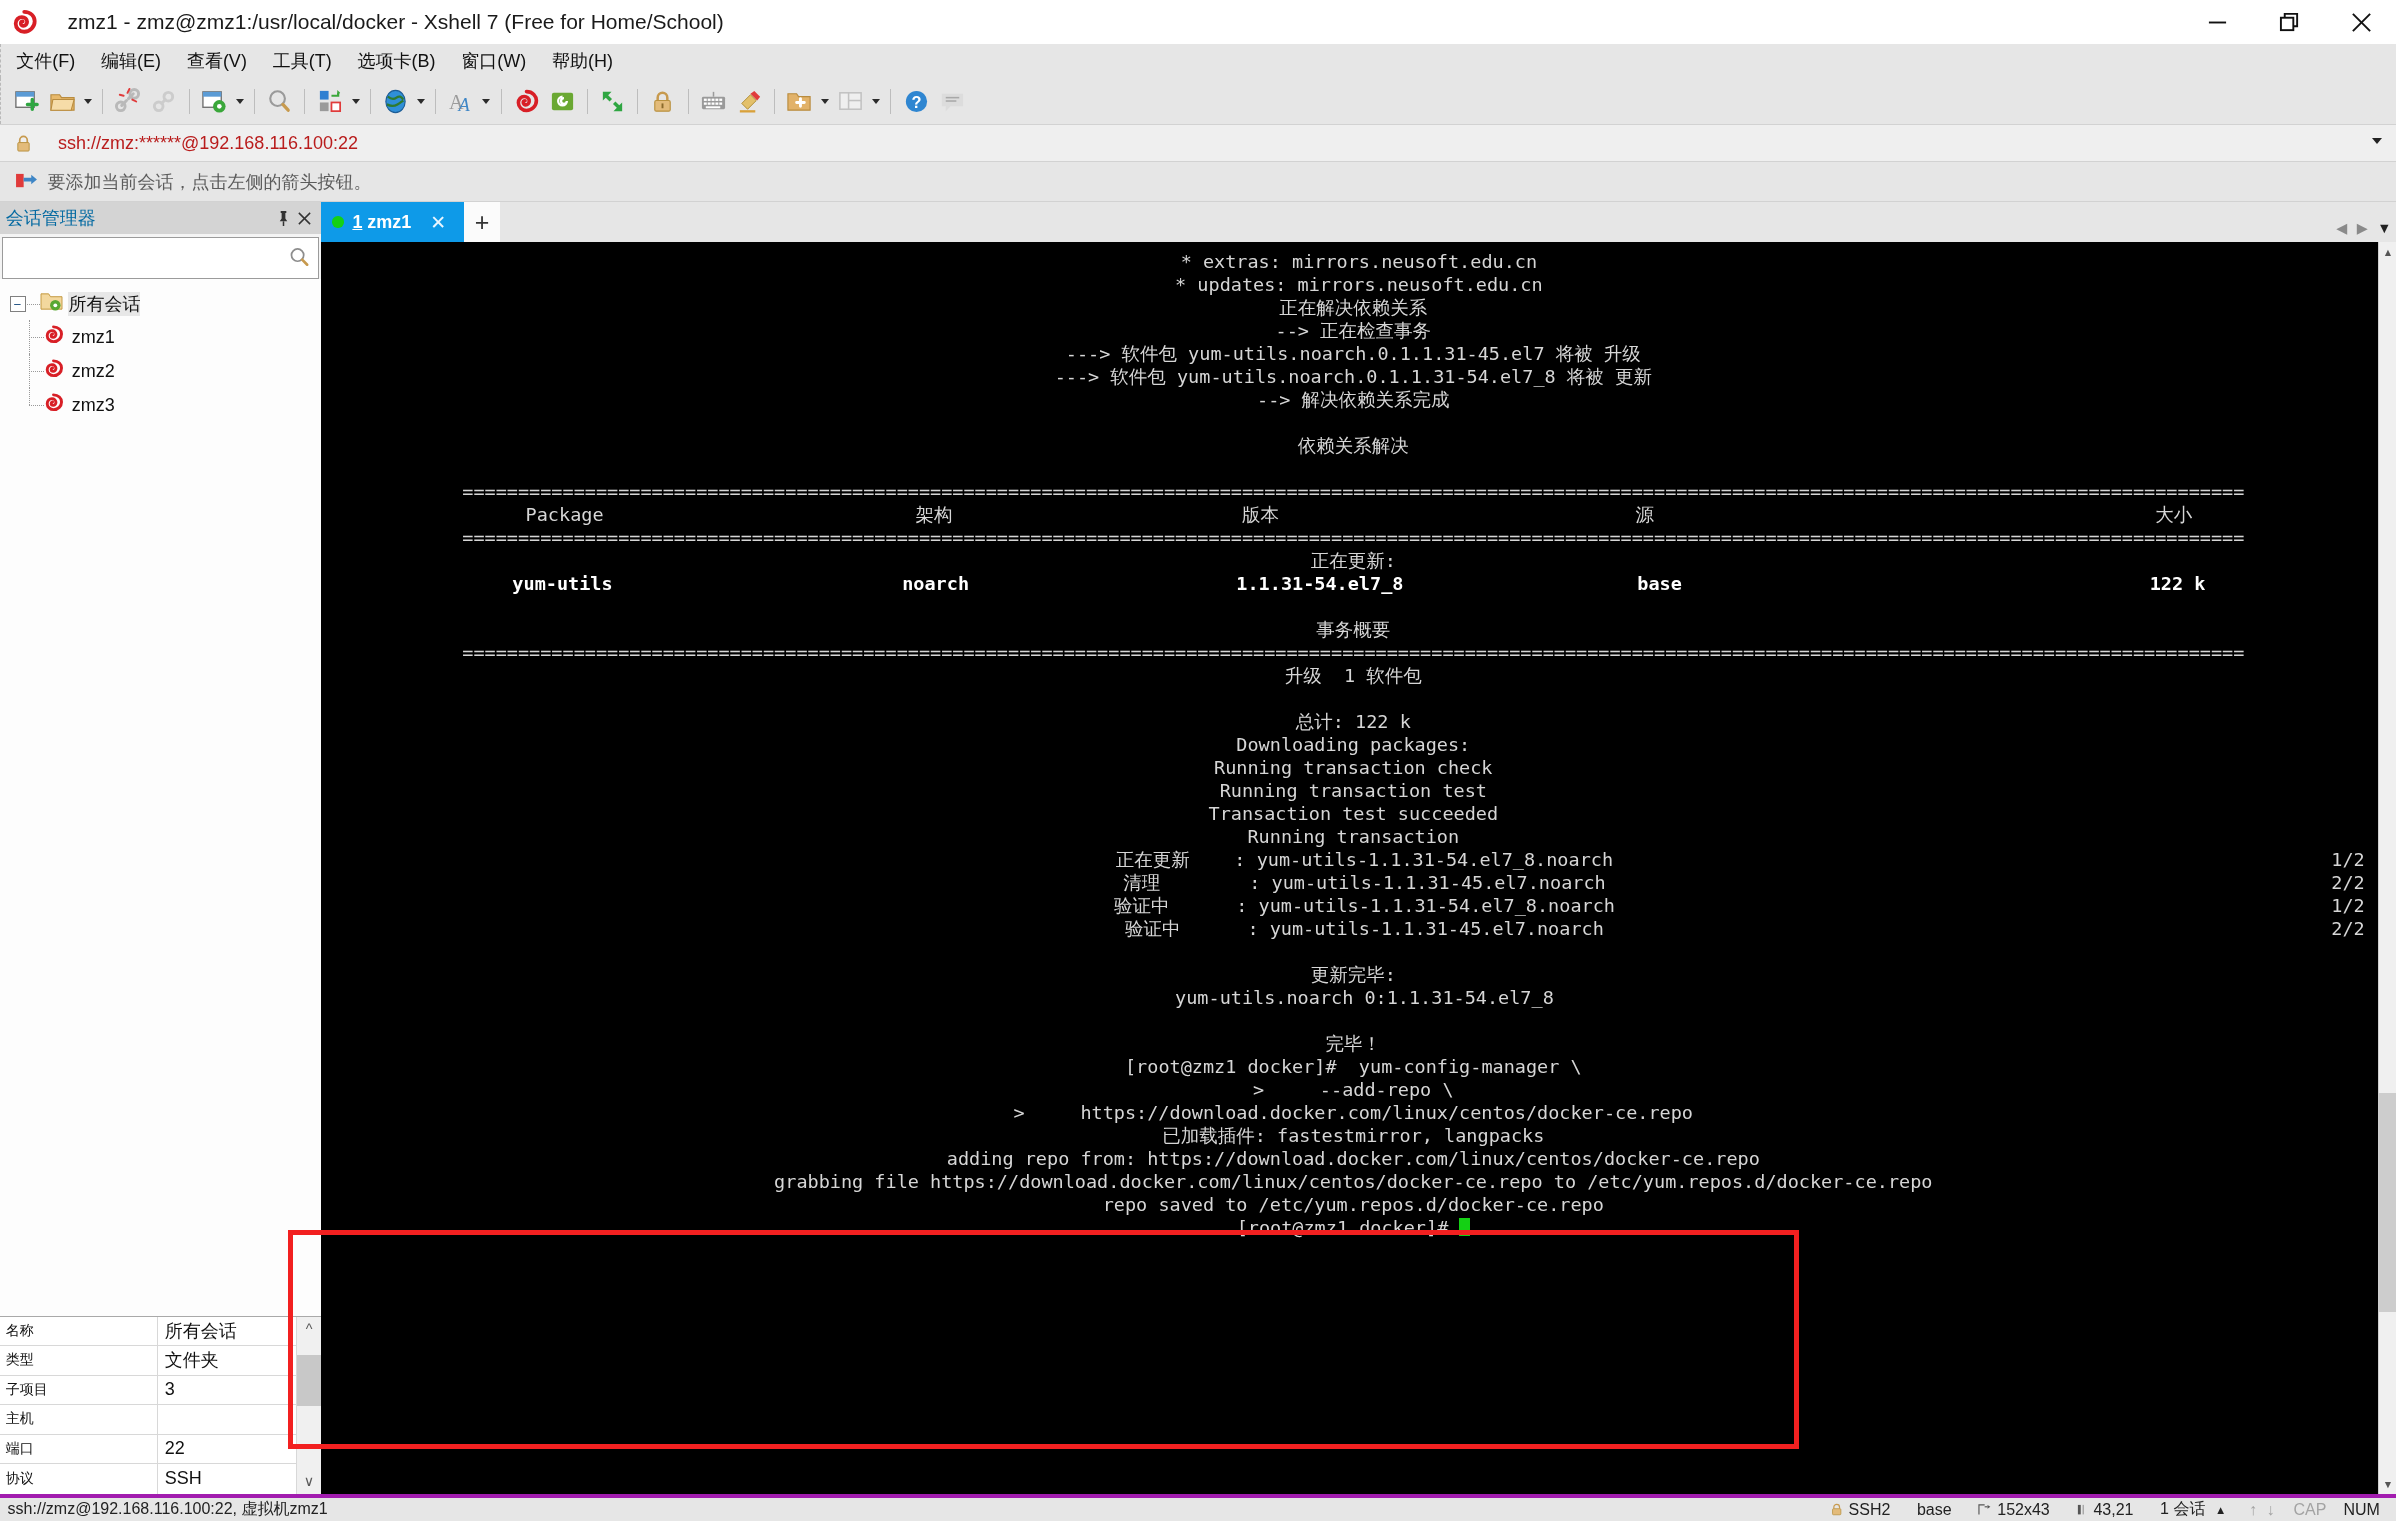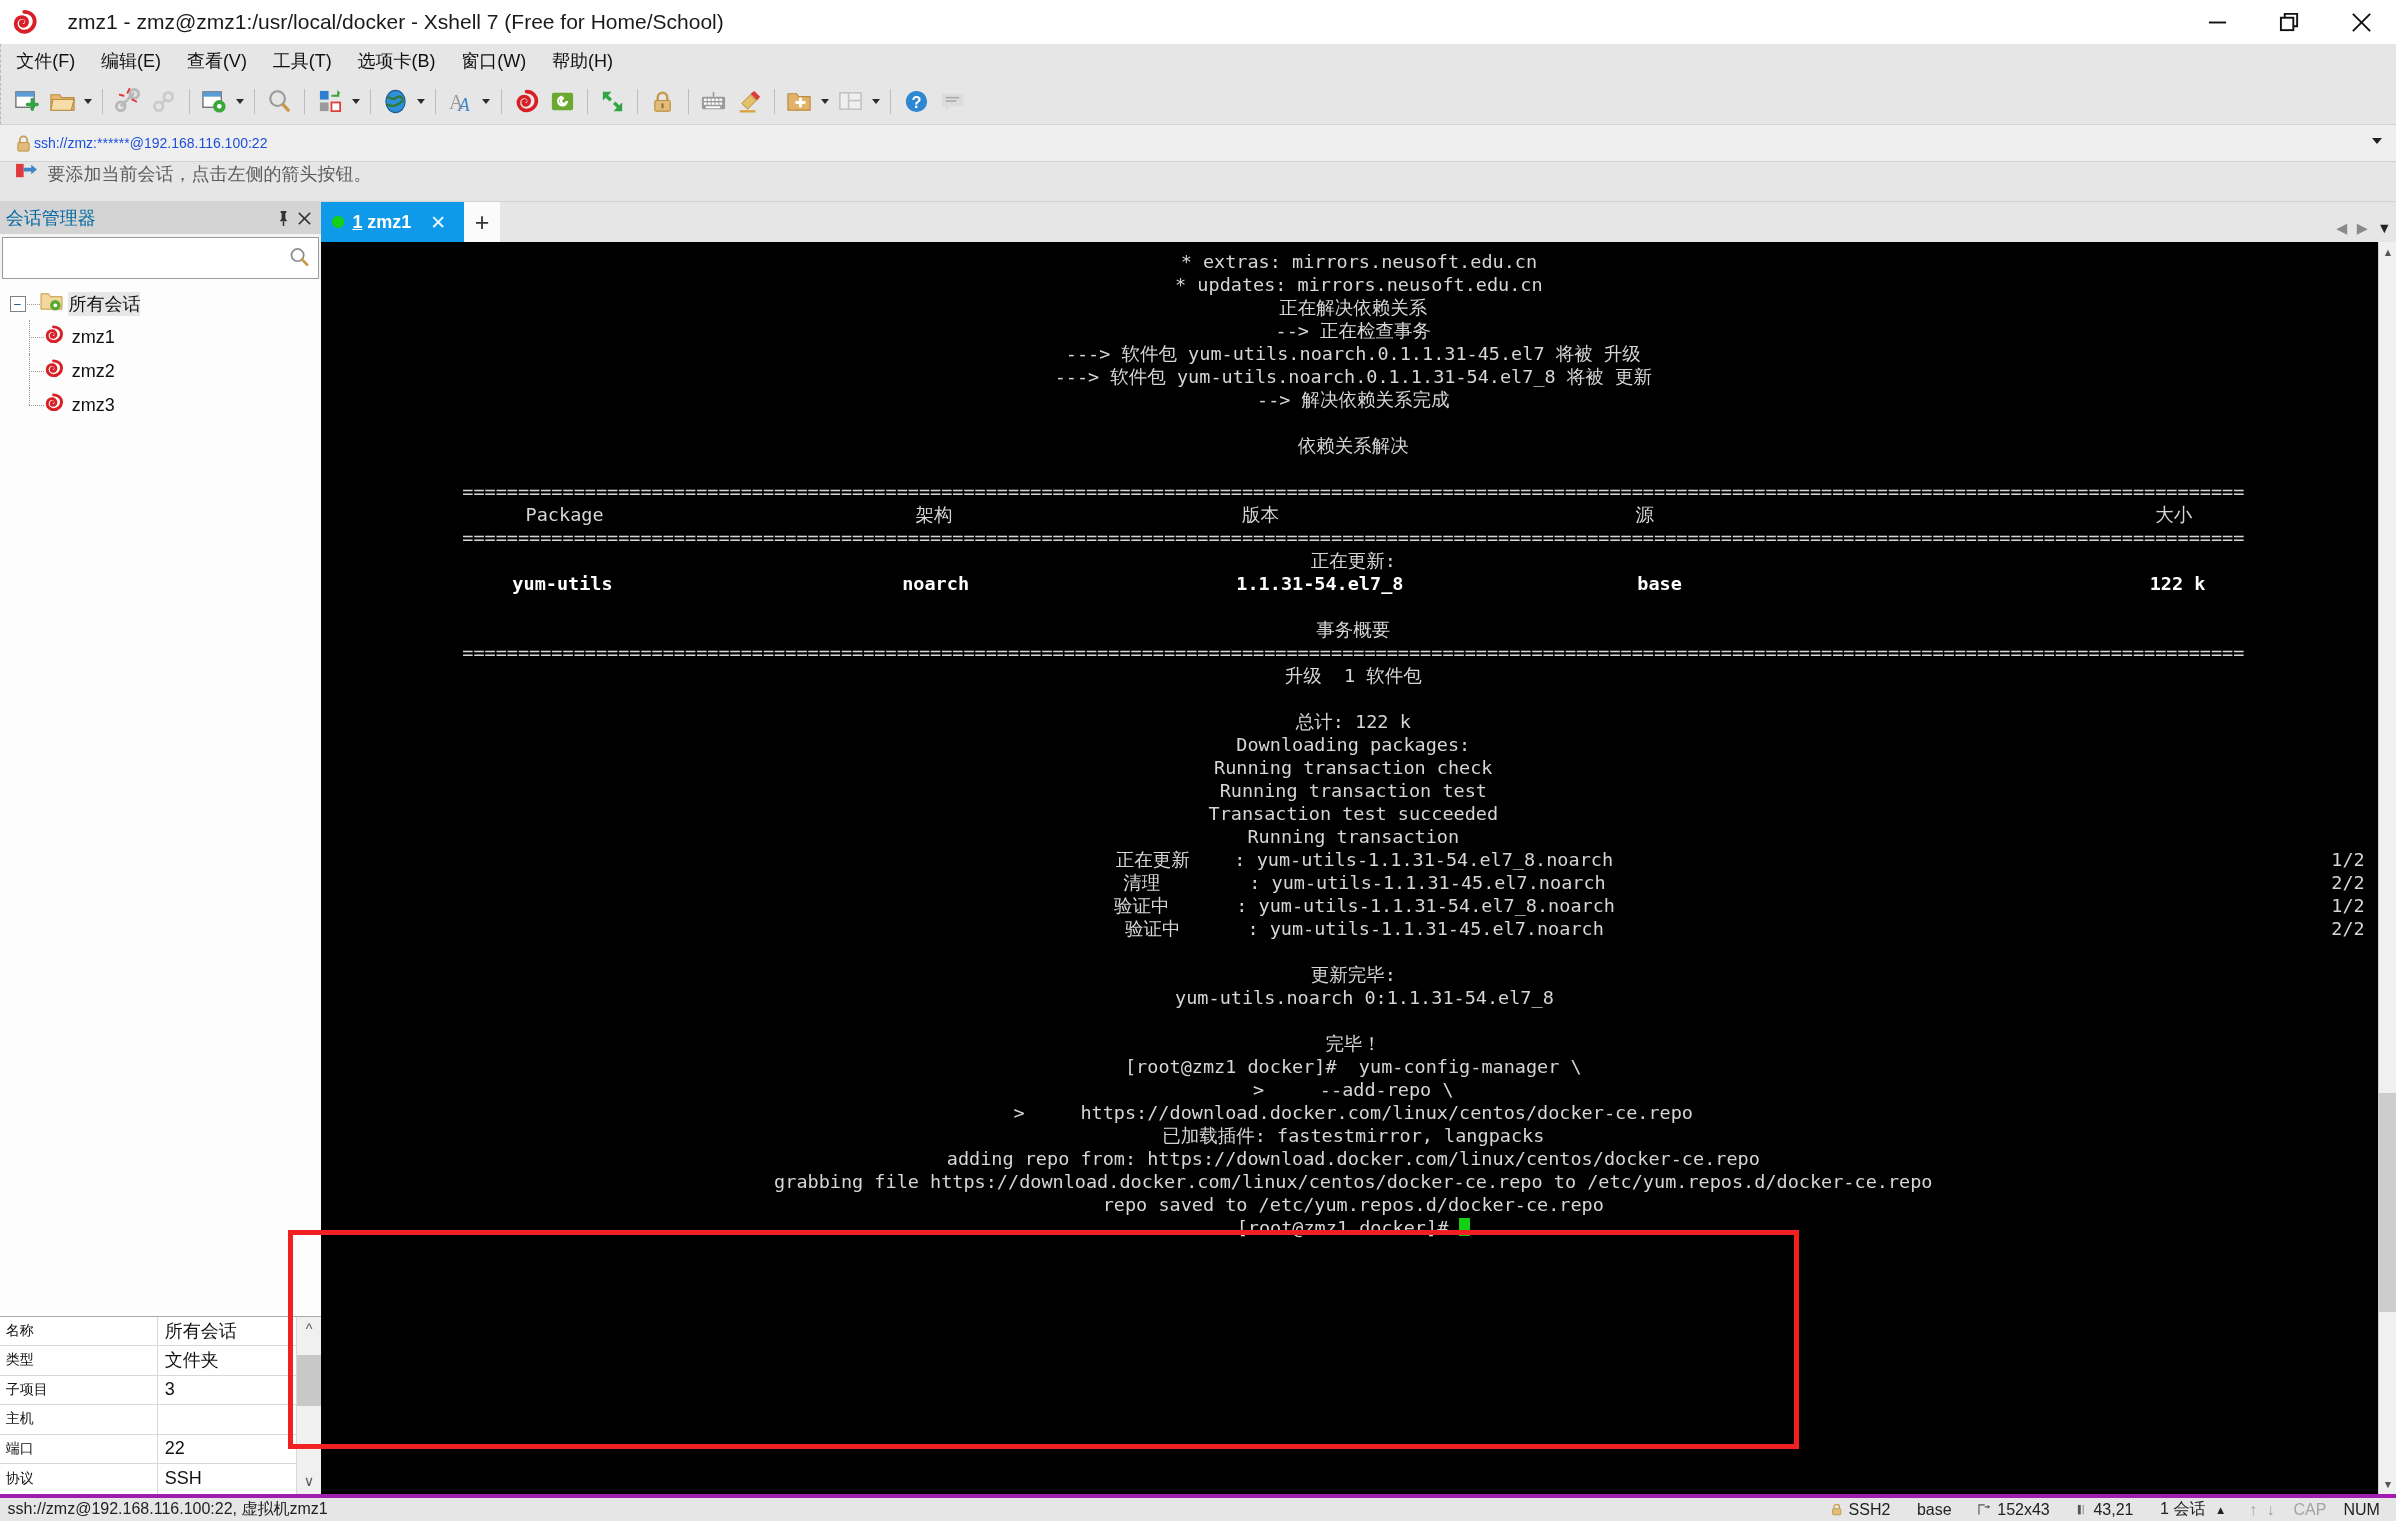--- a/index.html
+++ b/index.html
@@ -39,27 +39,27 @@
   .tb-arrow { width: 15px; height: 36px; display: flex; align-items: center; justify-content: center; }
   .tb-arrow::after { content: ""; border-left: 4.8px solid transparent; border-right: 4.8px solid transparent; border-top: 5.7px solid #2b2b2b; }
   .tb-sep { width: 1px; height: 25px; background: #bdbdbd; margin: 0 6.7px; }
 
   
   .addrbar {
     height: 38px; background: #efefef; border-top: 1px solid #d2d2d2; border-bottom: 1px solid #d2d2d2;
     display: flex; align-items: center; flex: 0 0 38px; position: relative;
   }
   .addr-lock { margin-left: 15px; width: 17px; height: 19px; position: relative; flex: 0 0 17px; }
-  .addr-text { font-size: 14px; color: #1d4ed8; margin-left: 2px; }
+  .addr-text { font-size: 18px; color: #b91c1c; margin-left: 26px; }
   .addr-caret { position: absolute; right: 15px; top: 13.3px; }
   .addr-caret::after { content:""; display:block; border-left: 5.7px solid transparent; border-right: 5.7px solid transparent; border-top: 6.7px solid #222; }
 
   
   .noticebar {
-    height: 40px; background: #e6e6e6; display: flex; align-items: flex-start; flex: 0 0 40px;
+    height: 40px; background: #e6e6e6; display: flex; align-items: center; flex: 0 0 40px;
     border-bottom: 1px solid #d2d2d2;
   }
   .notice-icon { margin-left: 15px; width: 23px; height: 19px; position: relative; flex: 0 0 23px; }
   .notice-text { font-size: 18px; color: #5c5c5c; margin-left: 9.5px; }
 
   
   .body { flex: 1 1 auto; display: flex; min-height: 0; }
 
   
   .leftpanel { width: 321px; flex: 0 0 321px; display: flex; flex-direction: column; background: #f4f4f4; }

